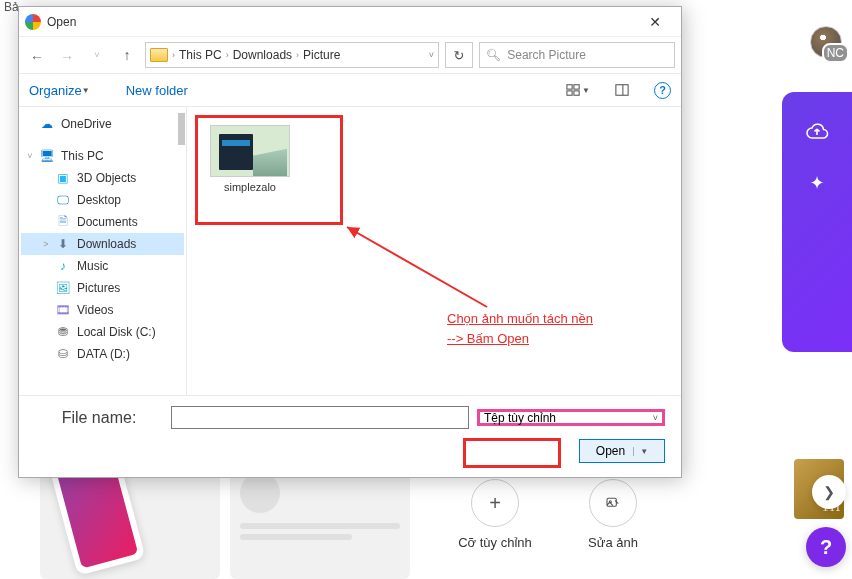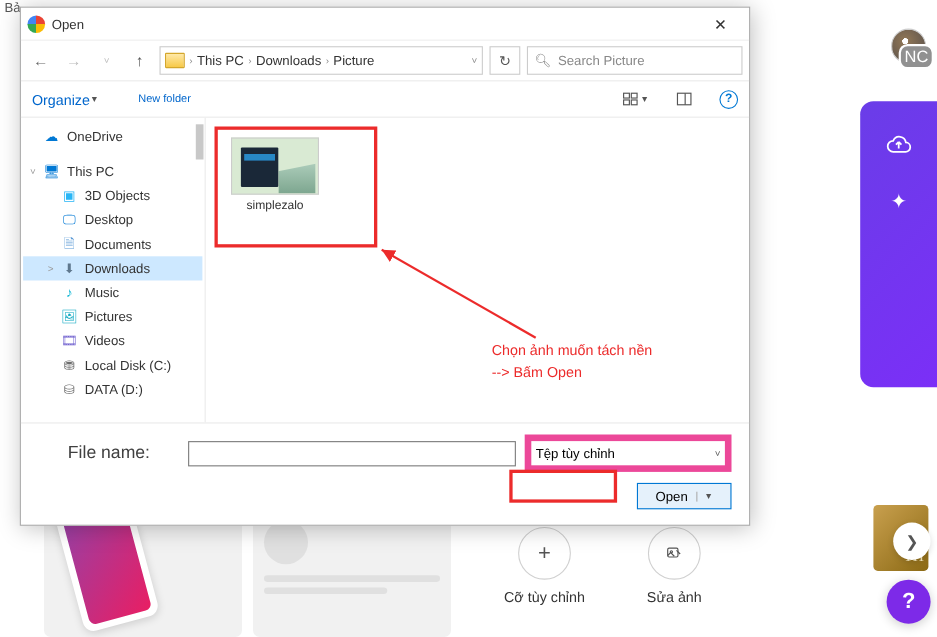--- a/index.html
+++ b/index.html
@@ -3,21 +3,21 @@
 <meta charset="utf-8">
 <style>
   * { box-sizing: border-box; margin: 0; padding: 0; font-family: "Segoe UI", Arial, sans-serif; }
   body { width: 852px; height: 579px; background: #f5f5f5; position: relative; overflow: hidden; }
 
   
   .bg-page { position: absolute; inset: 0; background: #fff; }
   .bg-top { height: 20px; font-size: 12px; color: #555; padding-left: 4px; }
   .bg-avatar-wrap { position: absolute; top: 26px; right: 10px; }
   .bg-avatar { width: 32px; height: 32px; border-radius: 50%; background: radial-gradient(circle at 40% 35%, #fff 10%, #8b7355 11%, #6b5d4f 60%); border: 1px solid #ccc; position: relative; }
-  .bg-avatar-badge { position: absolute; bottom: -6px; right: -8px; background: #919191; color: #fff; font-size: 15px; padding: 1px 3px; border-radius: 8px; border: 2px solid #fff; }
+  .bg-avatar-badge { position: absolute; bottom: -6px; right: -8px; background: #919191; color: #fff; font-size: 12px; padding: 1px 3px; border-radius: 8px; border: 2px solid #fff; }
 
   .bg-panel { position: absolute; top: 92px; right: 0; width: 70px; height: 260px; background: linear-gradient(135deg, #6a3de8, #7b2ff7); border-radius: 12px 0 0 12px; color: #fff; display: flex; flex-direction: column; align-items: center; padding-top: 28px; gap: 28px; }
   .bg-panel-cloud { width: 24px; height: 24px; stroke: #fff; fill: none; stroke-width: 1.6; }
   .bg-panel-star { font-size: 18px; }
 
   .bg-bottom-cards { position: absolute; bottom: 0; left: 30px; right: 0; height: 150px; display: flex; gap: 10px; padding: 10px 10px 0; }
   .bg-card { width: 180px; height: 140px; background: #f1f1f1; border-radius: 6px; position: relative; overflow: hidden; }
   .bg-card-phone { transform: rotate(-15deg); width: 70px; height: 130px; background: #fff; border-radius: 10px; box-shadow: 0 2px 8px rgba(0,0,0,0.15); position: absolute; top: 0; left: 20px; }
   .bg-card-phone-screen { position: absolute; inset: 6px; background: linear-gradient(135deg, #8e44ad, #e91e63); border-radius: 6px; }
   .bg-card2-banner { height: 20px; background: linear-gradient(90deg, #ff9a56, #ff6b9d, #c56cf0); margin: 4px; border-radius: 3px; font-size: 8px; color: #fff; text-align: center; line-height: 20px; }
@@ -50,21 +50,21 @@
   .addr-chevron { color: #888; font-size: 9px; }
   .addr-spacer { flex: 1; }
   .dlg-refresh { width: 28px; height: 26px; border: 1px solid #ccc; display: flex; align-items: center; justify-content: center; color: #555; font-size: 13px; cursor: pointer;}
   .dlg-search { width: 196px; height: 26px; border: 1px solid #ccc; display: flex; align-items: center; padding: 0 6px; gap: 6px; color: #888;}
   .dlg-search input { border: none; outline: none; font-size: 12px; flex: 1; color: #333; background: transparent;}
   .dlg-search input::placeholder { color: #888; }
 
   .dlg-toolbar { height: 34px; display: flex; align-items: center; border-top: 1px solid #eaeaea; border-bottom: 1px solid #eaeaea; padding: 0 10px; gap: 20px;}
   .tb-organize { font-size: 13px; color: #0066cc; cursor: pointer; display: flex; align-items: center; gap: 0;}
   .tb-organize .dd { font-size: 8px; color: #555; }
-  .tb-newfolder { font-size: 10px; color: #0066cc; cursor: pointer; padding-left: 16px;}
+  .tb-newfolder { font-size: 13px; color: #0066cc; cursor: pointer; padding-left: 16px;}
   .tb-spacer { flex: 1; }
   .tb-icon { width: 24px; height: 24px; display: flex; align-items: center; justify-content: center; color: #555; cursor: pointer; font-size: 14px;}
   .tb-help { color: #0078d4; font-weight: bold; border: 1.5px solid #0078d4; border-radius: 50%; width: 17px; height: 17px; font-size: 11px; line-height: 14px;}
 
   .dlg-body { flex: 1; display: flex; overflow: hidden; border-bottom: 1px solid #eaeaea;}
   .dlg-tree { width: 168px; border-right: 1px solid #eaeaea; padding: 6px 2px; overflow-y: auto; position: relative;}
   .tree-item { height: 22px; display: flex; align-items: center; gap: 6px; font-size: 12px; color: #333; padding-left: 18px; cursor: pointer; white-space: nowrap;}
   .tree-item.l2 { padding-left: 34px; }
   .tree-item.selected { background: #cde8ff; }
   .tree-icon { width: 16px; height: 16px; display: inline-flex; align-items: center; justify-content: center; font-size: 12px;}
@@ -84,27 +84,27 @@
   .dlg-files { flex: 1; padding: 18px; position: relative; display: flex; align-content: flex-start; flex-wrap: wrap; gap: 14px;}
   .file-item { width: 90px; display: flex; flex-direction: column; align-items: center; gap: 4px; cursor: pointer;}
   .file-thumb { width: 80px; height: 52px; background: #d9ead3; border: 1px solid #ccc; position: relative; overflow: hidden;}
   .file-thumb-box { position: absolute; left: 8px; top: 8px; width: 34px; height: 36px; background: #1a2838; border-radius: 1px;}
   .file-thumb-stripe { position: absolute; left: 11px; top: 14px; width: 28px; height: 6px; background: #2888c5;}
   .file-thumb-wall { position: absolute; right: 2px; bottom: 0; width: 34px; height: 34px; background: linear-gradient(#b7d5c4,#7da68f); clip-path: polygon(0 40%, 100% 20%, 100% 100%, 0 100%);}
   .file-label { font-size: 11px; color: #333; text-align: center;}
 
   .red-box { position: absolute; border: 3px solid #ec2b2b; pointer-events: none;}
   .red-arrow { position: absolute; pointer-events: none;}
-  .red-text { position: absolute; color: #ec2b2b; font-size: 13px; line-height: 1.5; pointer-events: none;}
+  .red-text { position: absolute; color: #ec2b2b; font-size: 13px; line-height: 1.5; pointer-events: none; text-decoration: underline;}
 
   .dlg-footer { padding: 10px 16px 14px; display: flex; flex-direction: column; gap: 10px;}
   .footer-row1 { display: flex; align-items: center; gap: 8px;}
   .fn-label { font-size: 16px; color: #404040; width: 128px; text-align: center;}
   .fn-input { flex: 1; height: 23px; border: 1px solid #7a7a7a; background: #fff; padding: 0 4px; font-size: 12px;}
-  .fn-select { width: 188px; height: 34px; border: 6px solid #ec4899; background: #fff; font-size: 12px; padding: 0 4px; display: flex; align-items: center; justify-content: space-between; cursor: pointer;}
+  .fn-select { width: 188px; height: 17px; border: 3px solid #ec4899; background: #fff; font-size: 12px; padding: 0 4px; display: flex; align-items: center; justify-content: space-between; cursor: pointer;}
   .fn-select .dd { font-size: 9px; color: #555;}
   .footer-row2 { display: flex; justify-content: flex-end; gap: 10px;}
   .dlg-btn { min-width: 86px; height: 24px; border: 1px solid #adadad; background: #e1e1e1; font-size: 12px; display: flex; align-items: center; justify-content: center; cursor: pointer; gap: 4px;}
   .dlg-btn.primary { border: 1px solid #0078d4; background: #e5f1fb;}
   .dlg-btn .dd { border-left: 1px solid #adadad; padding-left: 6px; margin-left: 4px; font-size: 8px; color: #555;}
   .red-box-open { position: absolute; border: 3px solid #ec2b2b; pointer-events: none;}
 
   svg.icon-svg { width: 16px; height: 16px; }
 </style>
 </head>

